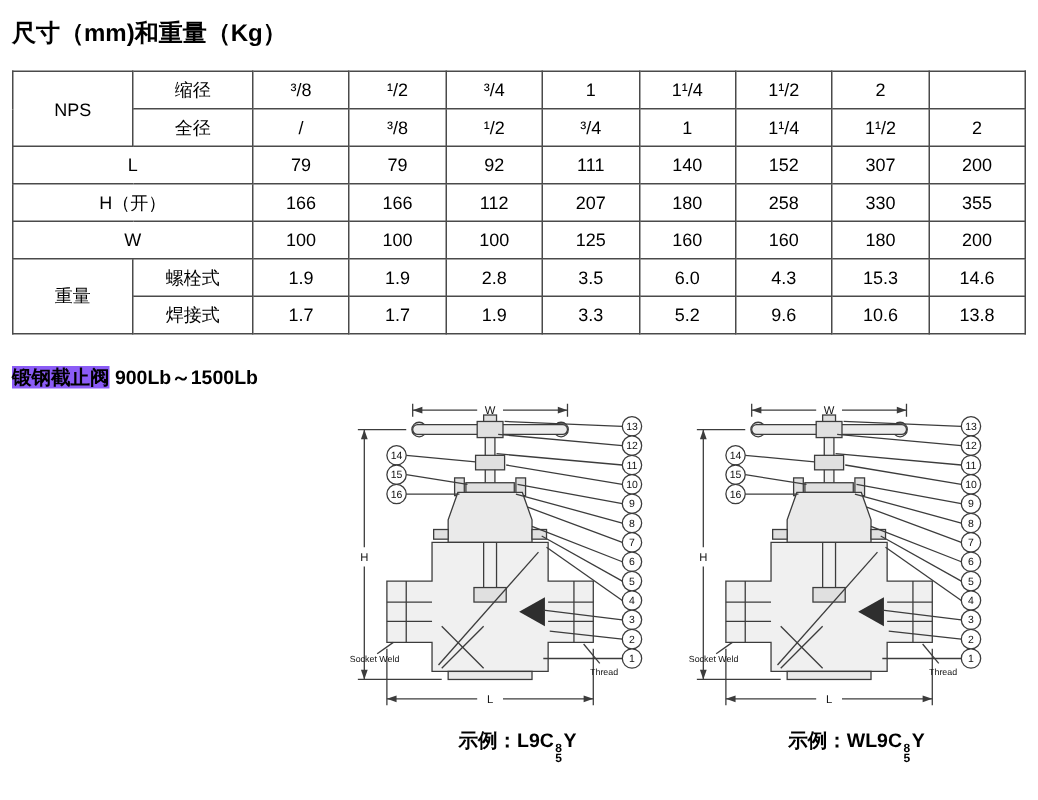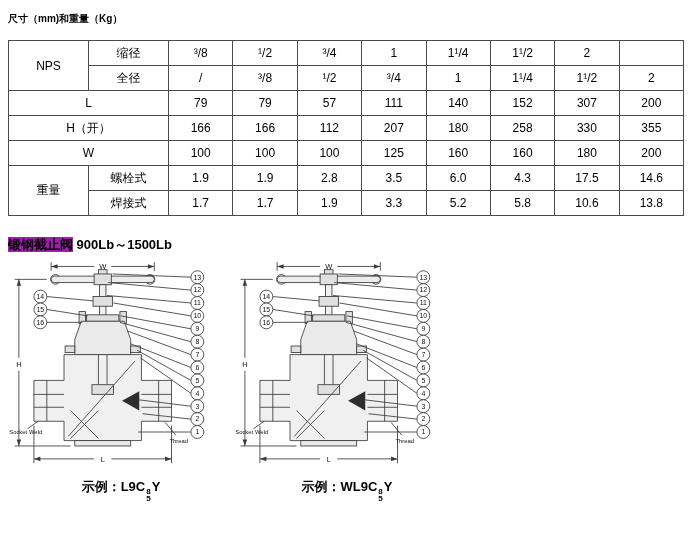--- a/index.html
+++ b/index.html
@@ -2,31 +2,31 @@
 <html><head>
 <meta charset="utf-8">
 <style>
   *{box-sizing:border-box;margin:0;padding:0}
   html,body{width:692px;height:533px}
   body{
     background:#fff;color:#000;
     font-family:"Liberation Sans","DejaVu Sans",sans-serif;
     padding:8px 8px 0;overflow:hidden;
   }
-  .page-title{font-size:10px;font-weight:bold;margin:4px 0 14px}
+  .page-title{font-size:16px;font-weight:bold;margin:4px 0 14px}
   table{border-collapse:collapse;width:676px;table-layout:fixed}
   col.c-head{width:80px}
   th,td{
     border:1px solid #4a4a4a;height:25px;text-align:center;
     font-size:12px;font-weight:normal;padding:0;vertical-align:middle;
     background:#fff;
   }
   .section-heading{margin:20px 0 6px;font-size:13px;font-weight:bold}
-  .section-heading .hl{background:#a21caf}
-  .figures{display:flex;justify-content:flex-start;width:676px;margin-top:2px}
+  .section-heading .hl{background:#8b5cf6}
+  .figures{display:flex;justify-content:flex-end;width:676px;margin-top:2px}
   figure{text-align:center}
   figure svg{display:block}
   figcaption{font-size:13px;font-weight:bold;margin-top:3px}
   .stack{
     display:inline-flex;flex-direction:column;align-items:center;
     vertical-align:-3px;line-height:0.85;font-size:8px;font-weight:bold;margin:0 1px;
   }
   svg text{stroke:none;font-family:"Liberation Sans","DejaVu Sans",sans-serif}
 </style>
 </head>
@@ -238,21 +238,21 @@
     <td>³/4</td>
     <td>1</td>
     <td>1¹/4</td>
     <td>1¹/2</td>
     <td>2</td>
   </tr>
   <tr>
     <th colspan="2">L</th>
     <td>79</td>
     <td>79</td>
-    <td>57</td>
+    <td>92</td>
     <td>111</td>
     <td>140</td>
     <td>152</td>
     <td>307</td>
     <td>200</td>
   </tr>
   <tr>
     <th colspan="2">H（开）</th>
     <td>166</td>
     <td>166</td>
@@ -276,31 +276,31 @@
   </tr>
   <tr>
     <th rowspan="2">重量</th>
     <th>螺栓式</th>
     <td>1.9</td>
     <td>1.9</td>
     <td>2.8</td>
     <td>3.5</td>
     <td>6.0</td>
     <td>4.3</td>
-    <td>17.5</td>
+    <td>15.3</td>
     <td>14.6</td>
   </tr>
   <tr>
     <th>焊接式</th>
     <td>1.7</td>
     <td>1.7</td>
     <td>1.9</td>
     <td>3.3</td>
     <td>5.2</td>
-    <td>5.8</td>
+    <td>9.6</td>
     <td>10.6</td>
     <td>13.8</td>
   </tr>
   </tbody>
 </table>
 
 <div class="section-heading">
   <span class="hl">锻钢截止阀</span><span> 900Lb～1500Lb</span>
 </div>
 

